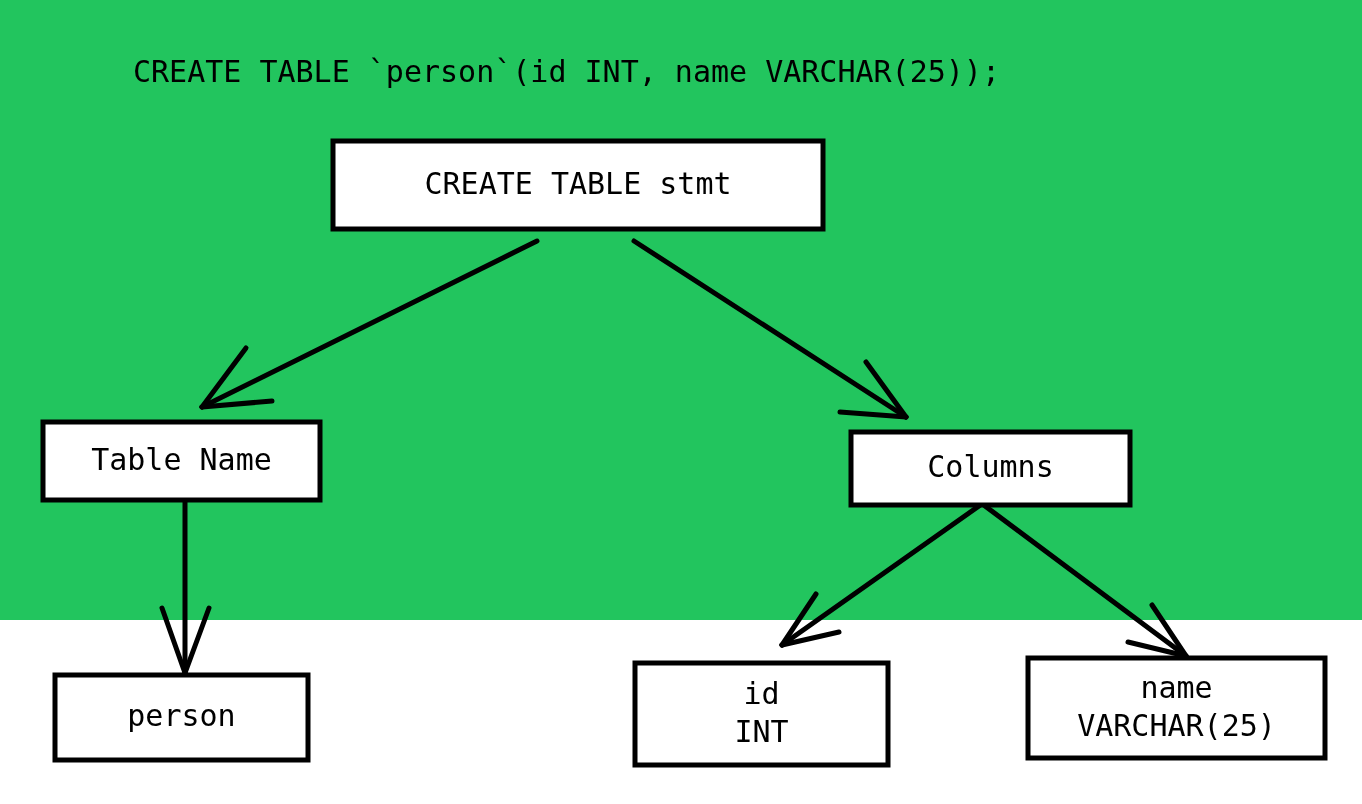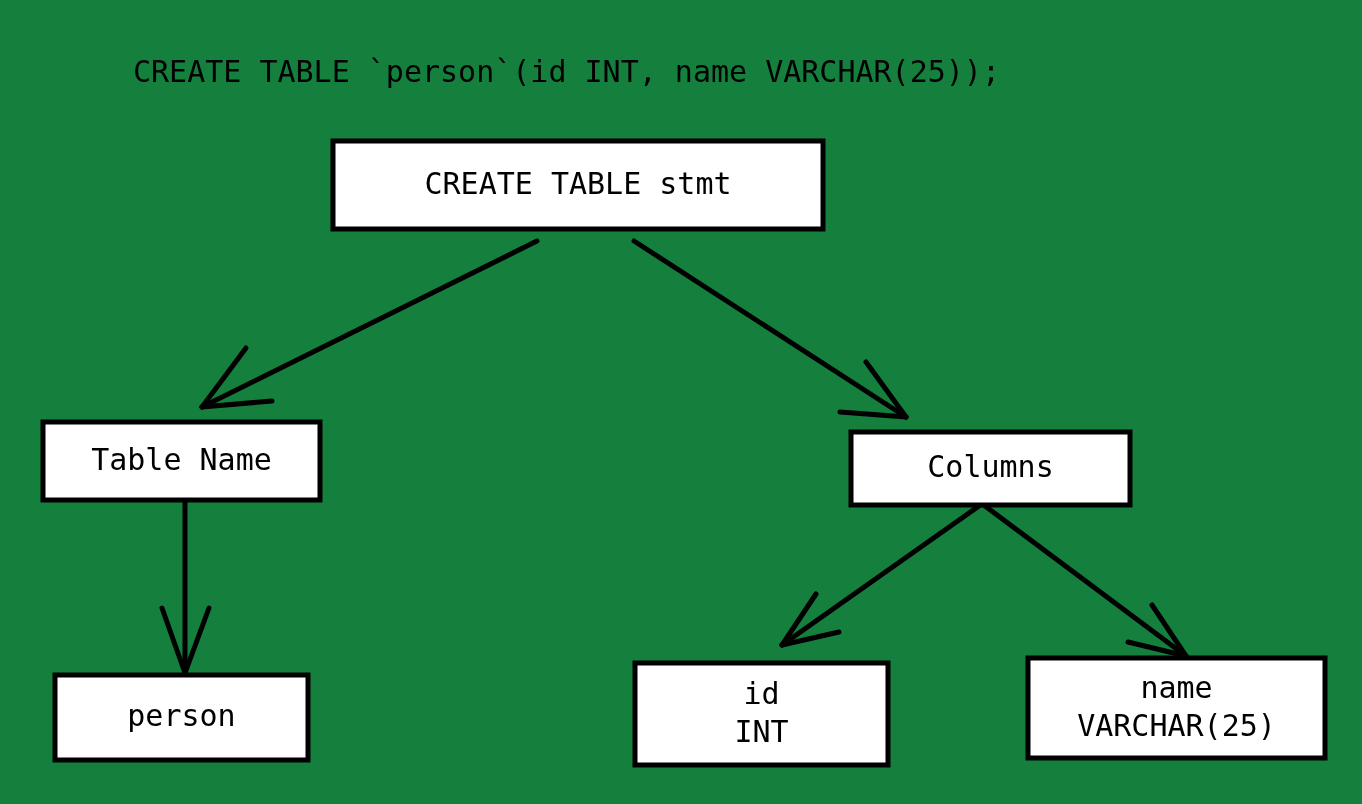--- a/index.html
+++ b/index.html
@@ -10,22 +10,22 @@
   }
   body {
     width: 1362px;
     height: 804px;
     overflow: hidden;
     font-family: "DejaVu Sans Mono", "Liberation Mono", monospace;
   }
   #canvas {
     position: relative;
     width: 1362px;
-    height: 804px;
-    background: #15803d;
+    height: 620px;
+    background: #22c55e;
     text-decoration: underline;
   }
   svg.diagram-svg {
     position: absolute;
     left: 0;
     top: 0;
     width: 1362px;
     height: 804px;
   }
   .node-box {

